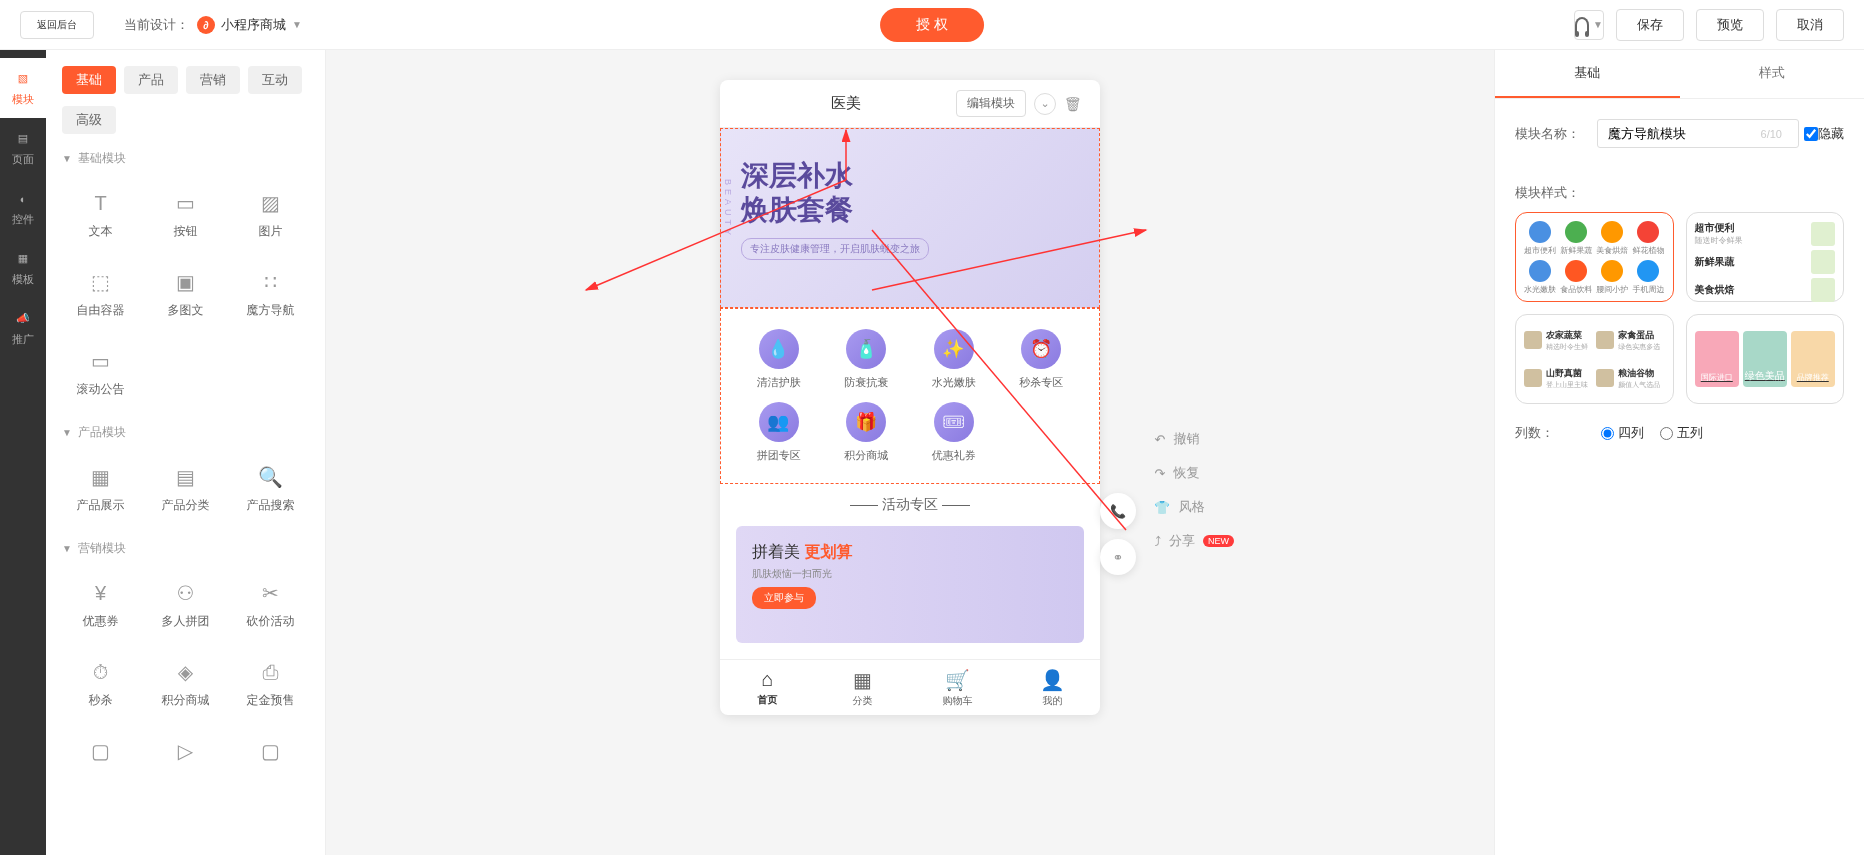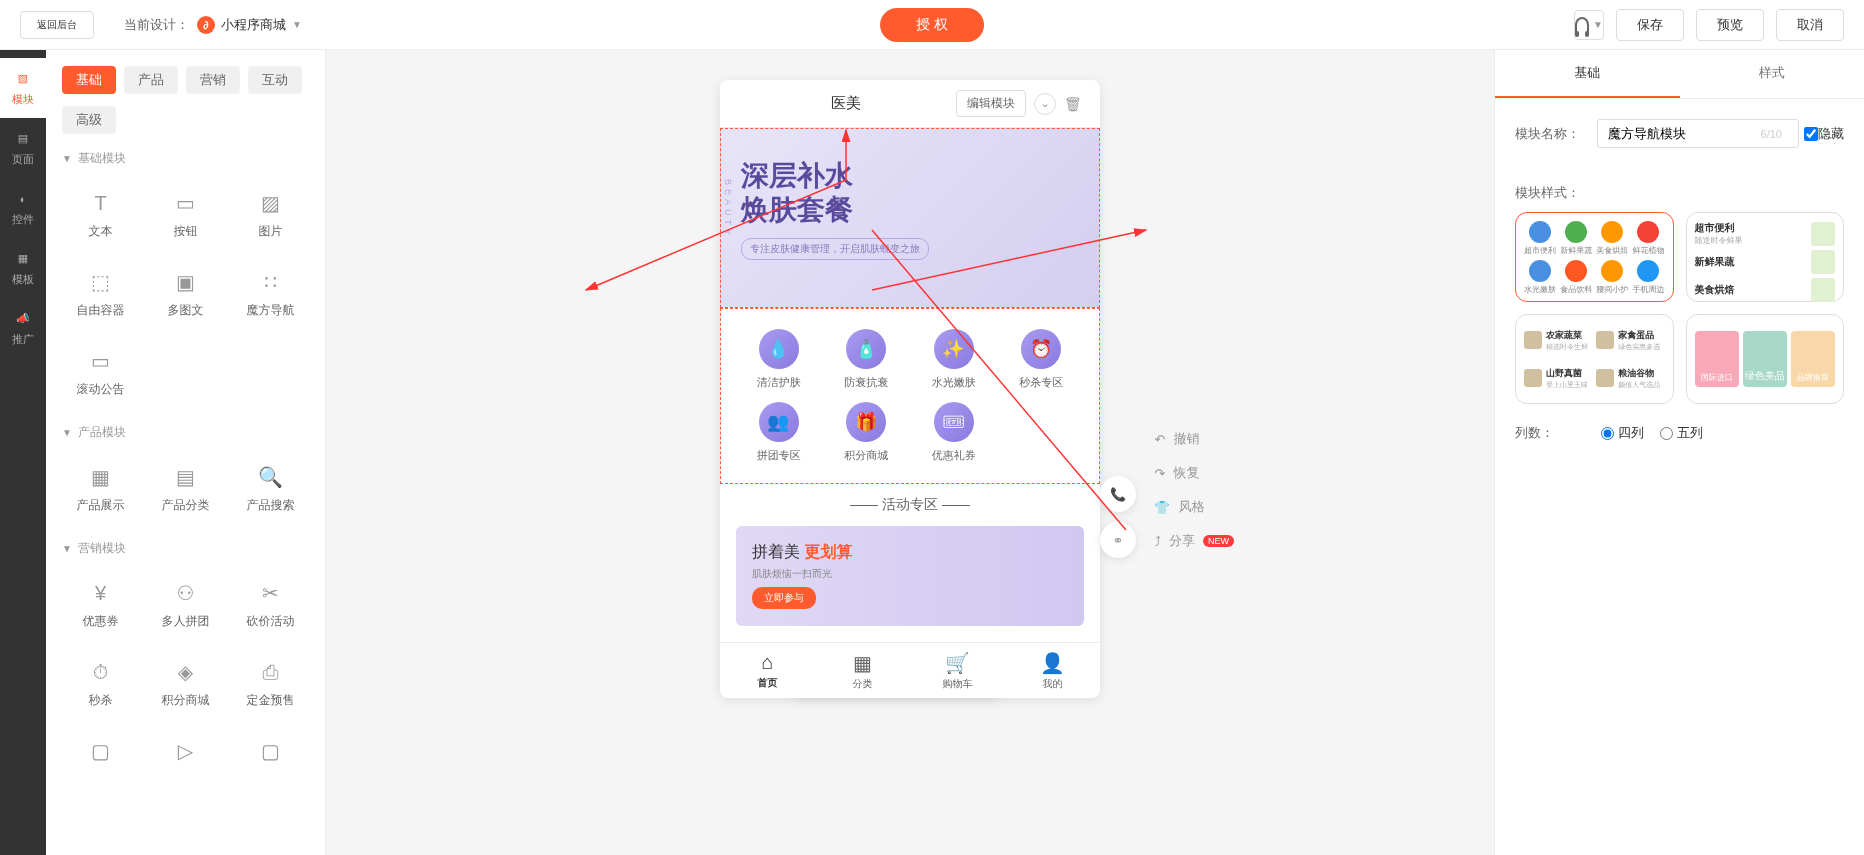--- a/index.html
+++ b/index.html
@@ -38,21 +38,21 @@
 .circle-btn{width:22px;height:22px;border:1px solid #ddd;border-radius:50%;display:flex;align-items:center;justify-content:center;font-size:11px;color:#999;cursor:pointer;margin-right:6px}
 .trash{width:22px;height:22px;display:flex;align-items:center;justify-content:center;color:#999;cursor:pointer;font-size:14px}
 .banner{height:180px;background:linear-gradient(135deg,#e8e4f8,#d4cef0);position:relative;padding:30px 20px;border:1px dashed #ff5b2e}
 .banner-title{font-size:28px;font-weight:bold;color:#5a4a9c;line-height:1.2}
 .banner-caption{font-size:10px;color:#8a7ac0;margin-top:12px;padding:3px 8px;border:1px solid #b8a8e0;border-radius:10px;display:inline-block}
 .beauty-label{position:absolute;left:2px;top:50px;writing-mode:vertical-rl;font-size:9px;letter-spacing:4px;color:#b8a8e0}
 .nav-grid{display:grid;grid-template-columns:repeat(4,1fr);gap:12px;padding:20px;border:1px dashed #ff5b2e}
 .nav-item{display:flex;flex-direction:column;align-items:center;gap:6px;font-size:11px;color:#666}
 .nav-circle{width:40px;height:40px;border-radius:50%;background:linear-gradient(135deg,#a89af0,#8a7ae0);display:flex;align-items:center;justify-content:center;color:#fff;font-size:18px}
 .activity-header{text-align:center;padding:12px;font-size:14px;color:#666}
-.activity-banner{height:100px;background:linear-gradient(90deg,#e0d8f5,#d0c8f0);margin:0 16px 16px;border-radius:6px;padding:16px;position:relative}
+.activity-banner{height:117px;background:linear-gradient(90deg,#e0d8f5,#d0c8f0);margin:0 16px 16px;border-radius:6px;padding:16px;position:relative}
 .act-title{font-size:16px;color:#333}
 .act-title .hl{color:#ff5b2e;font-weight:bold}
 .act-sub{font-size:10px;color:#888;margin-top:4px}
 .act-btn{background:#ff5b2e;color:#fff;font-size:10px;padding:4px 12px;border-radius:10px;display:inline-block;margin-top:6px}
 .tabbar{height:56px;border-top:1px solid #eee;display:flex}
 .tab-item{flex:1;display:flex;flex-direction:column;align-items:center;justify-content:center;gap:2px;font-size:10px;color:#666}
 .tab-item.active{color:#333;font-weight:bold}
 .tab-icon{font-size:20px}
 .float-btns{position:absolute;right:-36px;bottom:140px;display:flex;flex-direction:column;gap:10px}
 .float-btn{width:36px;height:36px;border-radius:50%;background:#fff;box-shadow:0 2px 8px rgba(0,0,0,.1);display:flex;align-items:center;justify-content:center;color:#999}
@@ -534,21 +534,21 @@
               </div>
             </div>
             <div style="display: flex; align-items: center; gap: 4px;">
               <div style="width:18px;height:18px;background:#d0c0a0;border-radius:3px"></div>
               <div>
                 <div style="font-size:9px;font-weight:bold">粮油谷物</div>
                 <div style="font-size:7px;color:#aaa">颜值人气选品</div>
               </div>
             </div>
           </div>
-        <div class="style-card" id="sc4" style="display: flex; gap: 4px; align-items: center; justify-content: center;">
+        <div class="style-card" id="sc4" style="display: flex; gap: 4px; align-items: center; justify-content: center; text-decoration: underline;">
             <div style="width: 44px; height: 56px; background: rgb(248, 168, 184); border-radius: 4px; display: flex; flex-direction: column; align-items: center; justify-content: flex-end; font-size: 8px; color: rgb(255, 255, 255); padding-bottom: 4px;">国际进口</div>
             <div style="width: 44px; height: 56px; background: rgb(168, 216, 200); border-radius: 4px; display: flex; flex-direction: column; align-items: center; justify-content: flex-end; font-size: 10px; color: rgb(255, 255, 255); padding-bottom: 4px;">绿色美品</div>
             <div style="width: 44px; height: 56px; background: rgb(248, 216, 168); border-radius: 4px; display: flex; flex-direction: column; align-items: center; justify-content: flex-end; font-size: 8px; color: rgb(255, 255, 255); padding-bottom: 4px;">品牌推荐</div>
           </div>
       </div>
       <div class="radio-row">
         <div class="form-label">列数：</div>
         <label class="radio-opt">
             <input type="radio" name="cols" checked="" style="">
             <span>四列</span>

